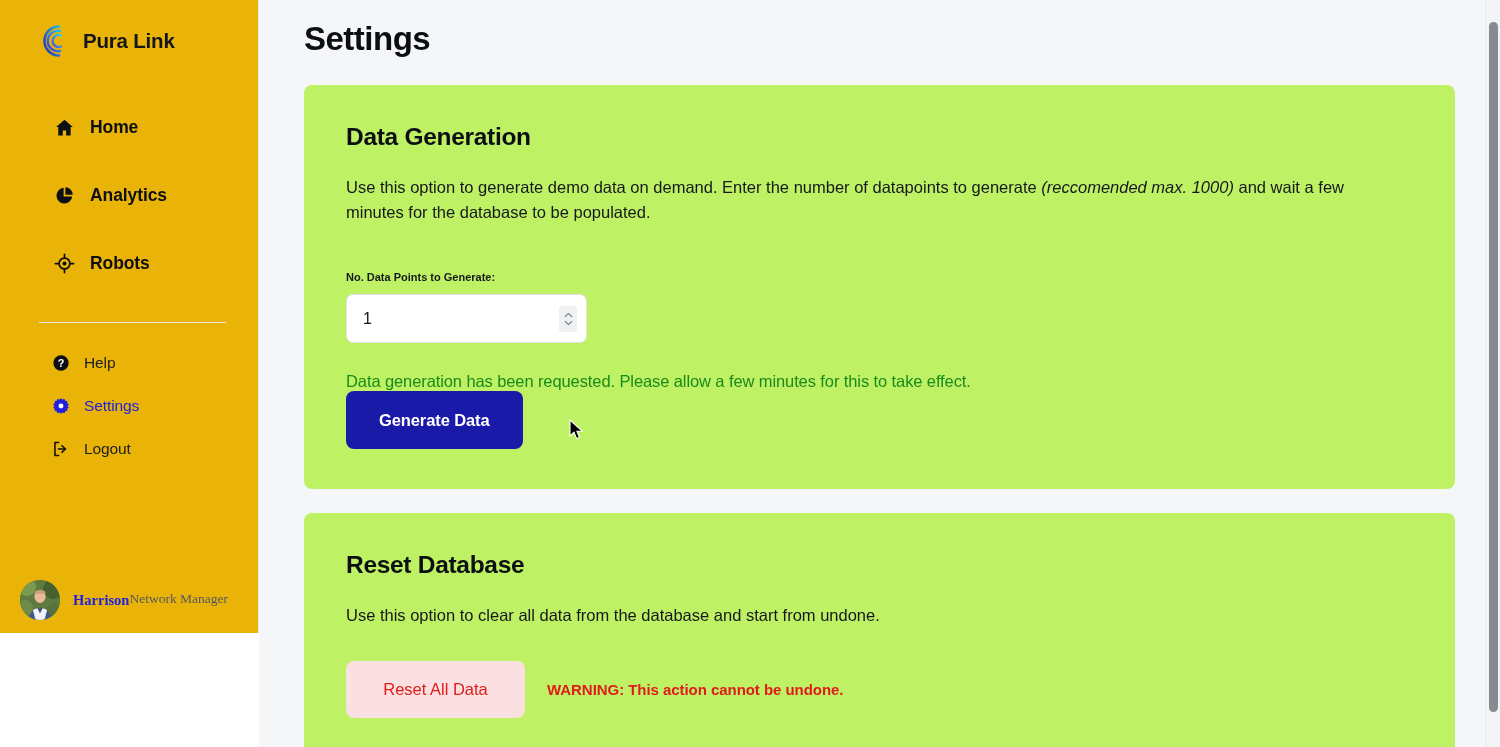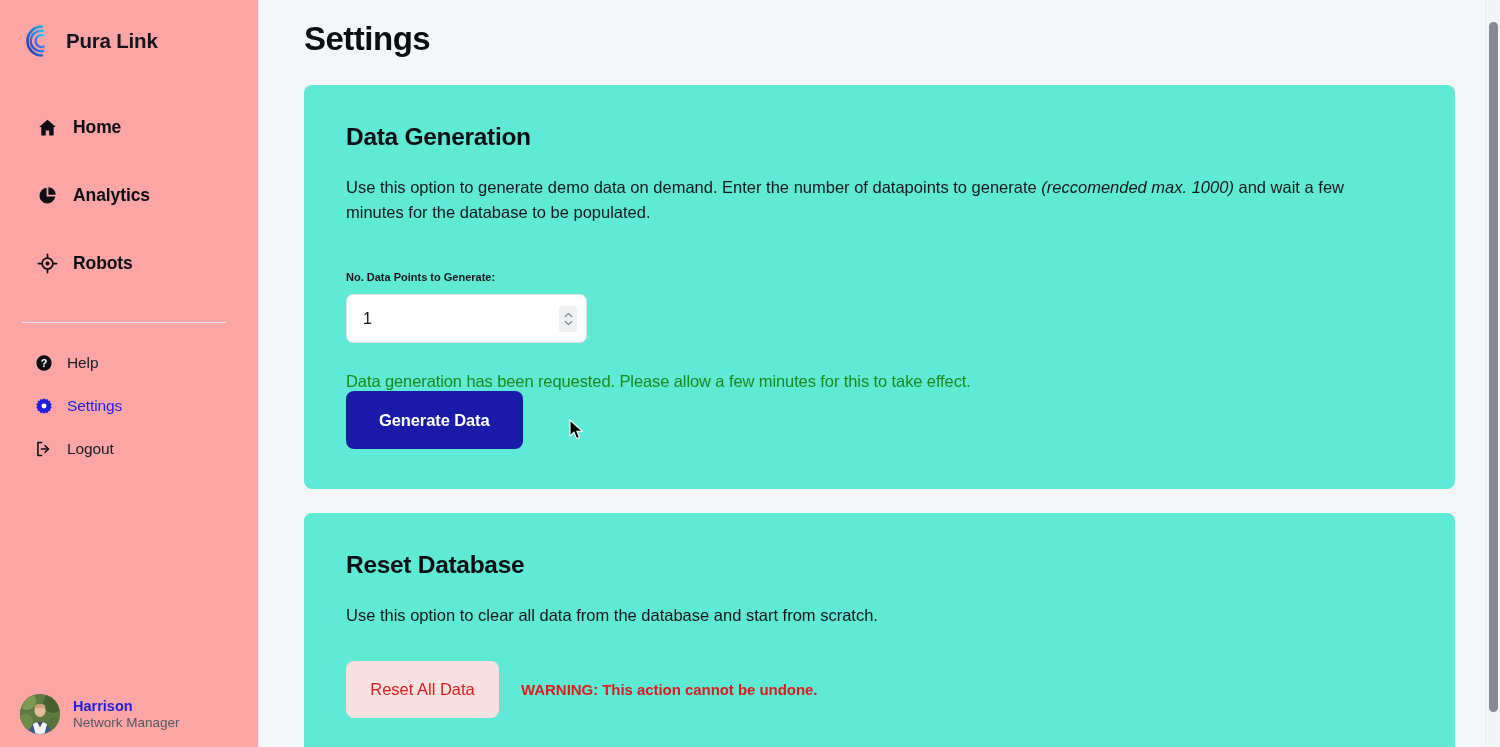--- a/index.html
+++ b/index.html
@@ -16,26 +16,27 @@
     display: flex;
     width: 1500px;
     height: 747px;
     position: relative;
   }
 
   
   .sidebar {
     width: 259px;
     min-width: 259px;
-    height: 747px;
-    background: #fca5a5;
+    height: 633px;
+    background: #eab308;
     border-right: 1px solid #e7e9ee;
     position: relative;
     display: flex;
     flex-direction: column;
+    padding-left: 17px;
   }
 
   .brand {
     display: flex;
     align-items: center;
     gap: 10px;
     padding: 20px 0 0 22px;
     height: 62px;
   }
   .brand-logo { width: 34px; height: 34px; display: block; }
@@ -117,21 +118,21 @@
   }
   .avatar {
     width: 40px; height: 40px;
     border-radius: 50%;
     overflow: hidden;
     flex: 0 0 40px;
     position: relative;
     background: #4e6b3c;
   }
   .avatar svg { display: block; width: 40px; height: 40px; }
-  .user-text { display: flex; flex-direction: column; line-height: 1.25; }
+  .user-text { display: flex; line-height: 1.25; font-family: Liberation Serif, serif; }
   .user-name { font-size: 14.5px; font-weight: bold; color: #2121dd; }
   .user-role { font-size: 13.5px; color: #55585f; }
 
   
   .main {
     flex: 1;
     height: 747px;
     background: #f5f6f8;
     position: relative;
     overflow: hidden;
@@ -139,21 +140,21 @@
 
   .page-title {
     font-size: 33px;
     font-weight: bold;
     color: #0c0e13;
     padding: 20px 0 0 45px;
     letter-spacing: -0.5px;
   }
 
   .card {
-    background: #5eead4;
+    background: #bef264;
     margin: 0 45px 0 45px;
     border-radius: 8px;
     padding: 38px 42px 40px 42px;
     position: relative;
   }
   .card.first { margin-top: 27px; }
   .card.second { margin-top: 24px; }
 
   .card-title {
     font-size: 24.5px;
@@ -243,21 +244,21 @@
     gap: 22px;
     margin-top: 33px;
   }
   .btn-danger {
     background: #fae0e0;
     color: #e01b1b;
     font-size: 16.5px;
     font-weight: normal;
     border: none;
     border-radius: 8px;
-    width: 153px;
+    width: 179px;
     height: 57px;
     cursor: pointer;
     font-family: "Liberation Sans", sans-serif;
   }
   .warning-text {
     font-size: 15px;
     font-weight: bold;
     color: #e01b1b;
     letter-spacing: -0.05px;
   }
@@ -449,21 +450,21 @@
         </span>
       </div>
 
       <div class="status-msg">Data generation has been requested. Please allow a few minutes for this to take effect.</div>
 
       <button class="btn-primary">Generate Data</button>
     </div>
 
     <div class="card second">
       <h2 class="card-title">Reset Database</h2>
-      <p class="card-desc">Use this option to clear all data from the database and start from scratch.</p>
+      <p class="card-desc">Use this option to clear all data from the database and start from undone.</p>
 
       <div class="danger-row">
         <button class="btn-danger">Reset All Data</button>
         <span class="warning-text">WARNING: This action cannot be undone.</span>
       </div>
     </div>
 
     <div class="vscrollbar">
       <div class="vscroll-thumb"></div>
     </div>

